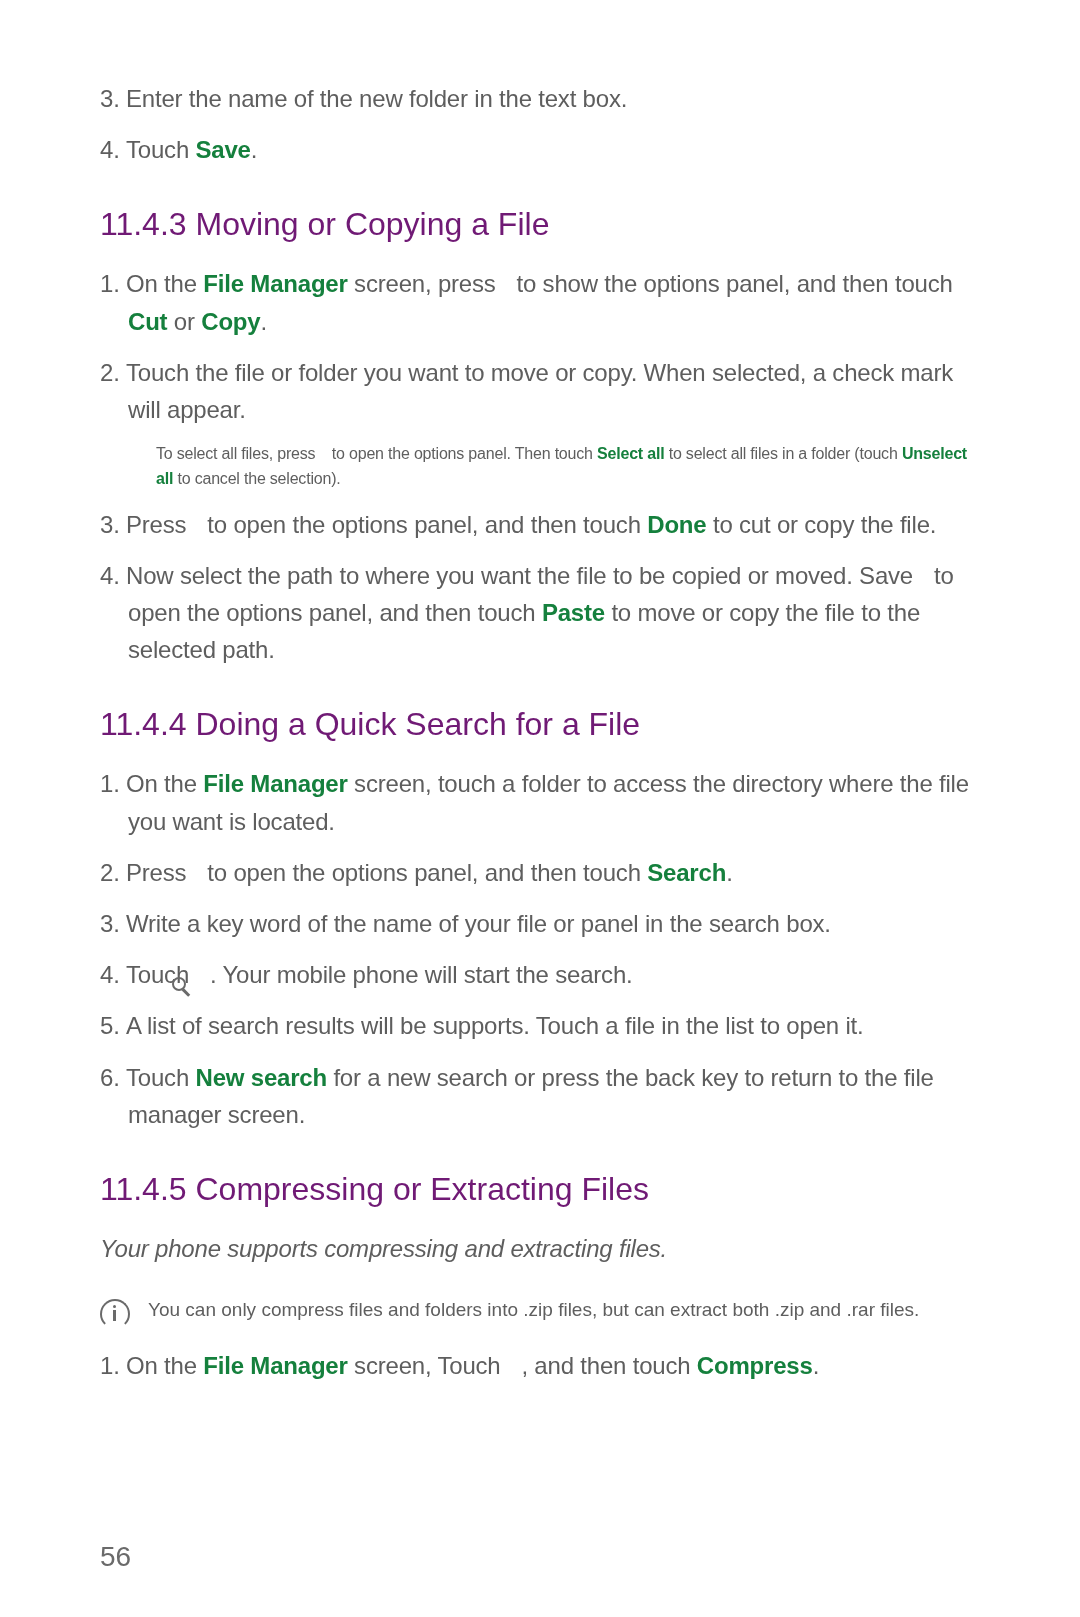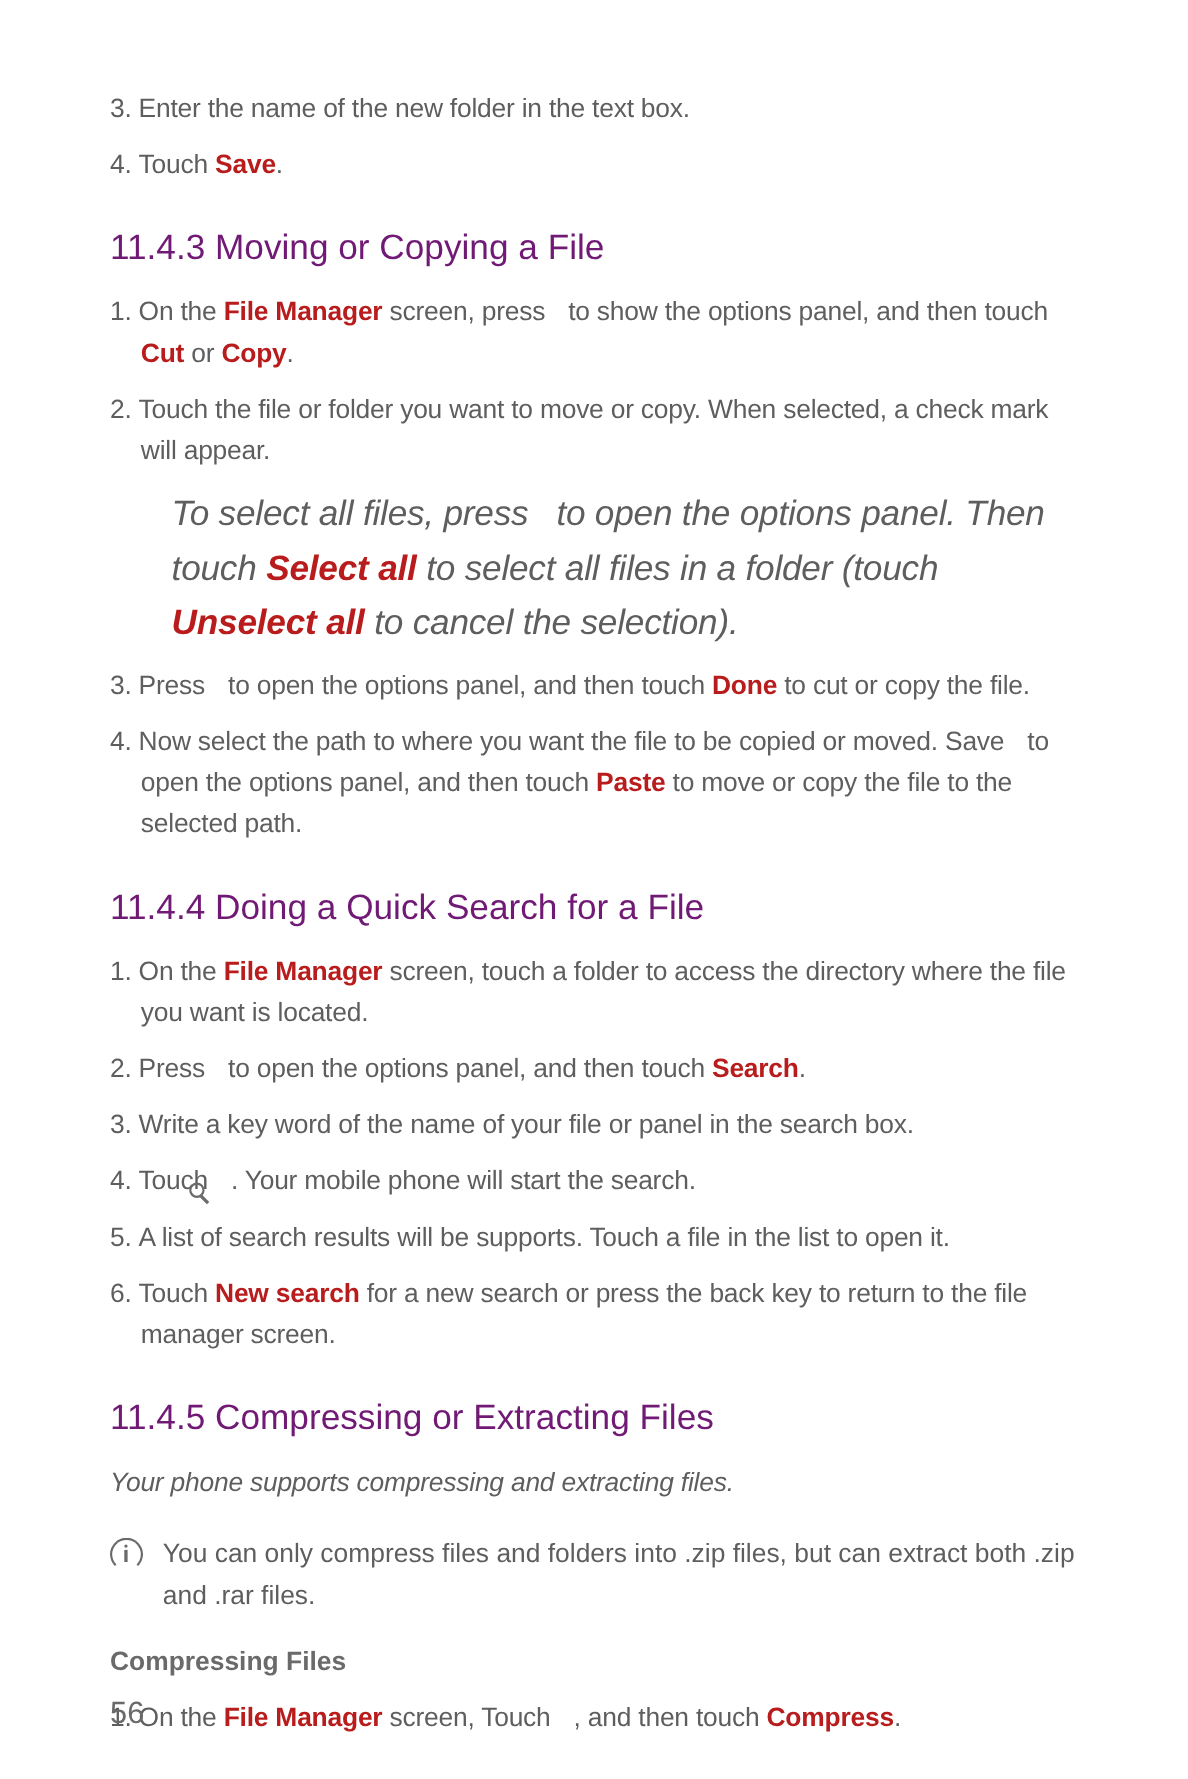--- a/index.html
+++ b/index.html
@@ -28,41 +28,40 @@
     margin-bottom: 14px;
     padding-left: 28px;
     text-indent: -28px;
   }
   .list-item .num {
     display: inline-block;
     min-width: 26px;
     text-indent: 0;
   }
   .sub-block {
-    font-size: 32px;
+    font-size: 16px;
     line-height: 1.55;
     margin: 14px 0 14px 56px;
     text-indent: 0;
-    font-style: italic;
   }
   .heading {
     font-size: 32px;
     color: #701a75;
     margin: 38px 0 22px 0;
     font-weight: normal;
   }
   .sub-heading {
     font-size: 24px;
     font-weight: bold;
     color: #6a6a6a;
     margin: 28px 0 18px 0;
   }
   .bold {
     font-weight: bold;
-    color: #b91c1c;
+    color: #15803d;
     margin-top: 20px;
   }
   .icon {
     display: inline-block;
     vertical-align: middle;
     position: relative;
     top: -2px;
     margin: 0 4px;
   }
   .menu-icon {
@@ -127,21 +126,21 @@
     border-radius: 50%;
   }
   .note-icon::after {
     content: "";
     position: absolute;
     left: 11px; top: 9px;
     width: 3px; height: 11px;
     background: #6a6a6a;
   }
   .note-text {
-    font-size: 24px;
+    font-size: 19px;
     line-height: 1.55;
   }
   .page-number {
     position: absolute;
     left: 100px;
     bottom: 44px;
     font-size: 28px;
     color: #6a6a6a;
   }
   .sp { letter-spacing: -0.2px; }
@@ -176,19 +175,18 @@
     </div>
 
   <div class="heading">11.4.5  Compressing or Extracting Files</div>
   <div class="para sp">Your phone supports compressing and extracting files.</div>
 
   <div class="note-row">
     <span class="note-icon"></span>
     <div class="note-text">You can only compress files and folders into .zip files, but can extract both .zip and .rar files.</div>
   </div>
 
-  <div class="sub-heading">Compressing Files</div>
   <div id="list-1145">
       <div class="list-item sp"><span class="num">1. </span><span>On the </span><span class="bold">File Manager</span><span> screen, Touch  </span><span class="icon"><span class="menu-icon"></span></span><span> , and then touch </span><span class="bold">Compress</span><span>.</span></div>
     </div>
 
   <div class="page-number">56</div>
 </div>
 
 </body></html>

